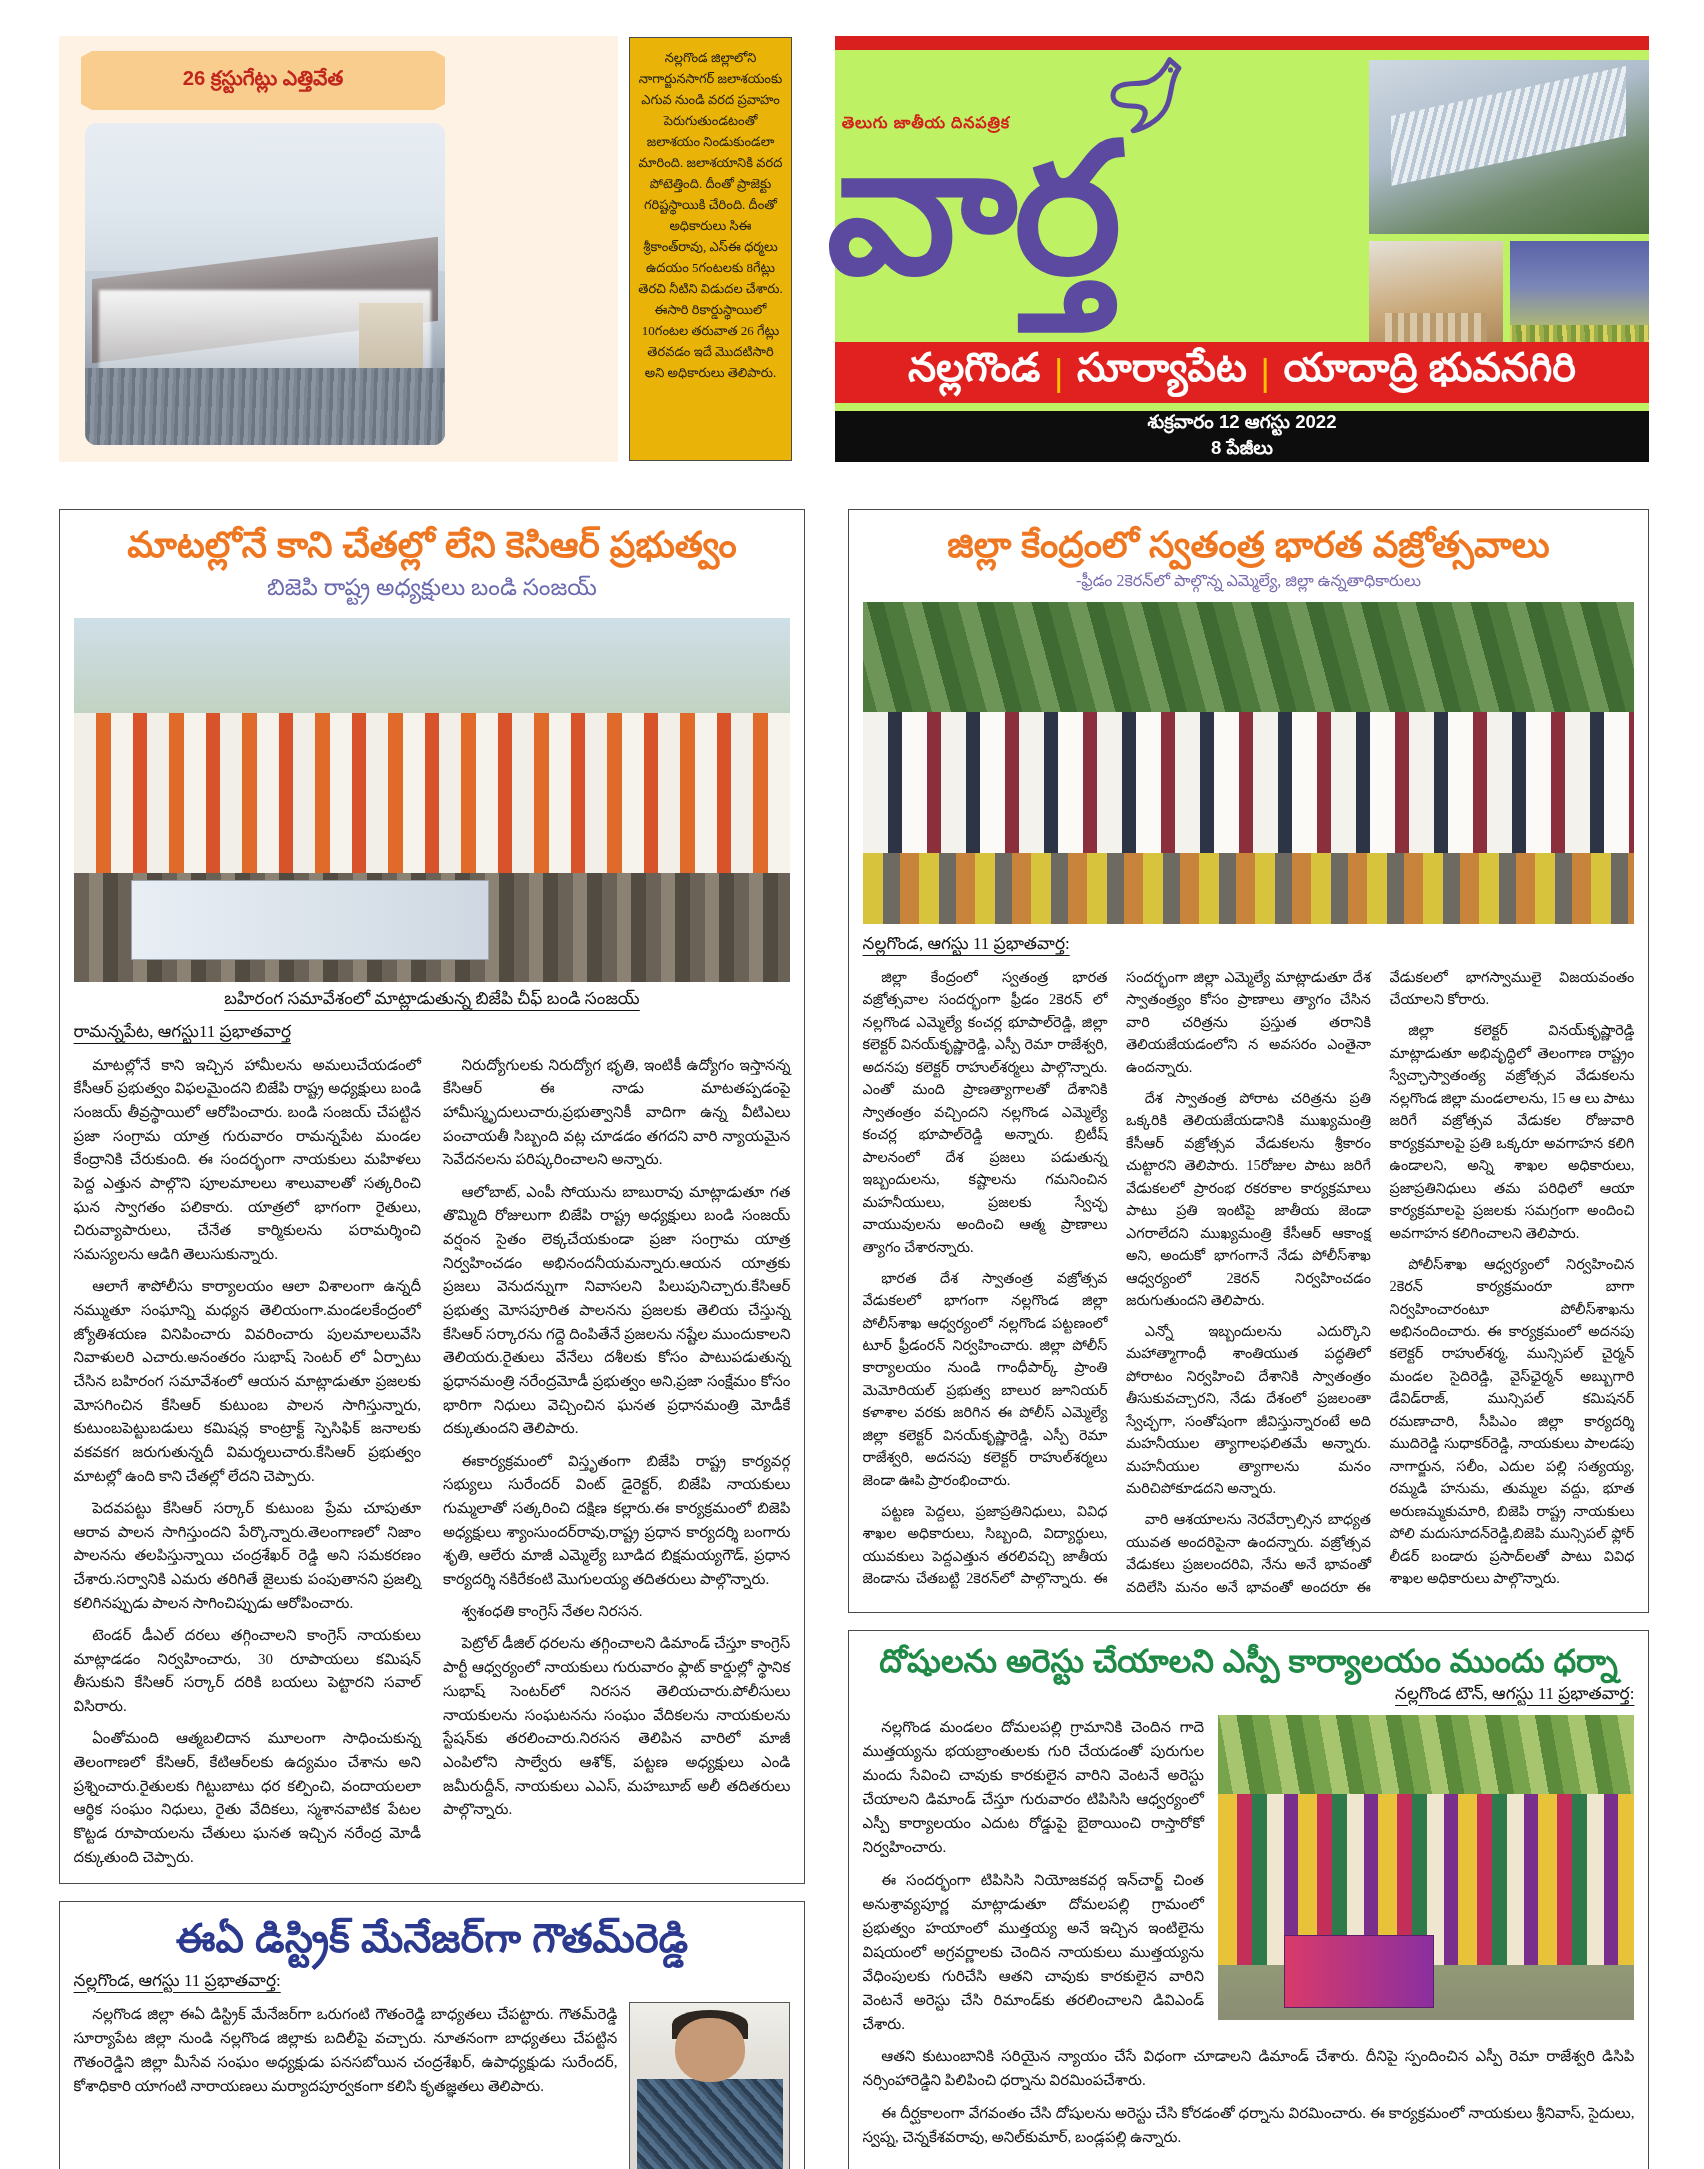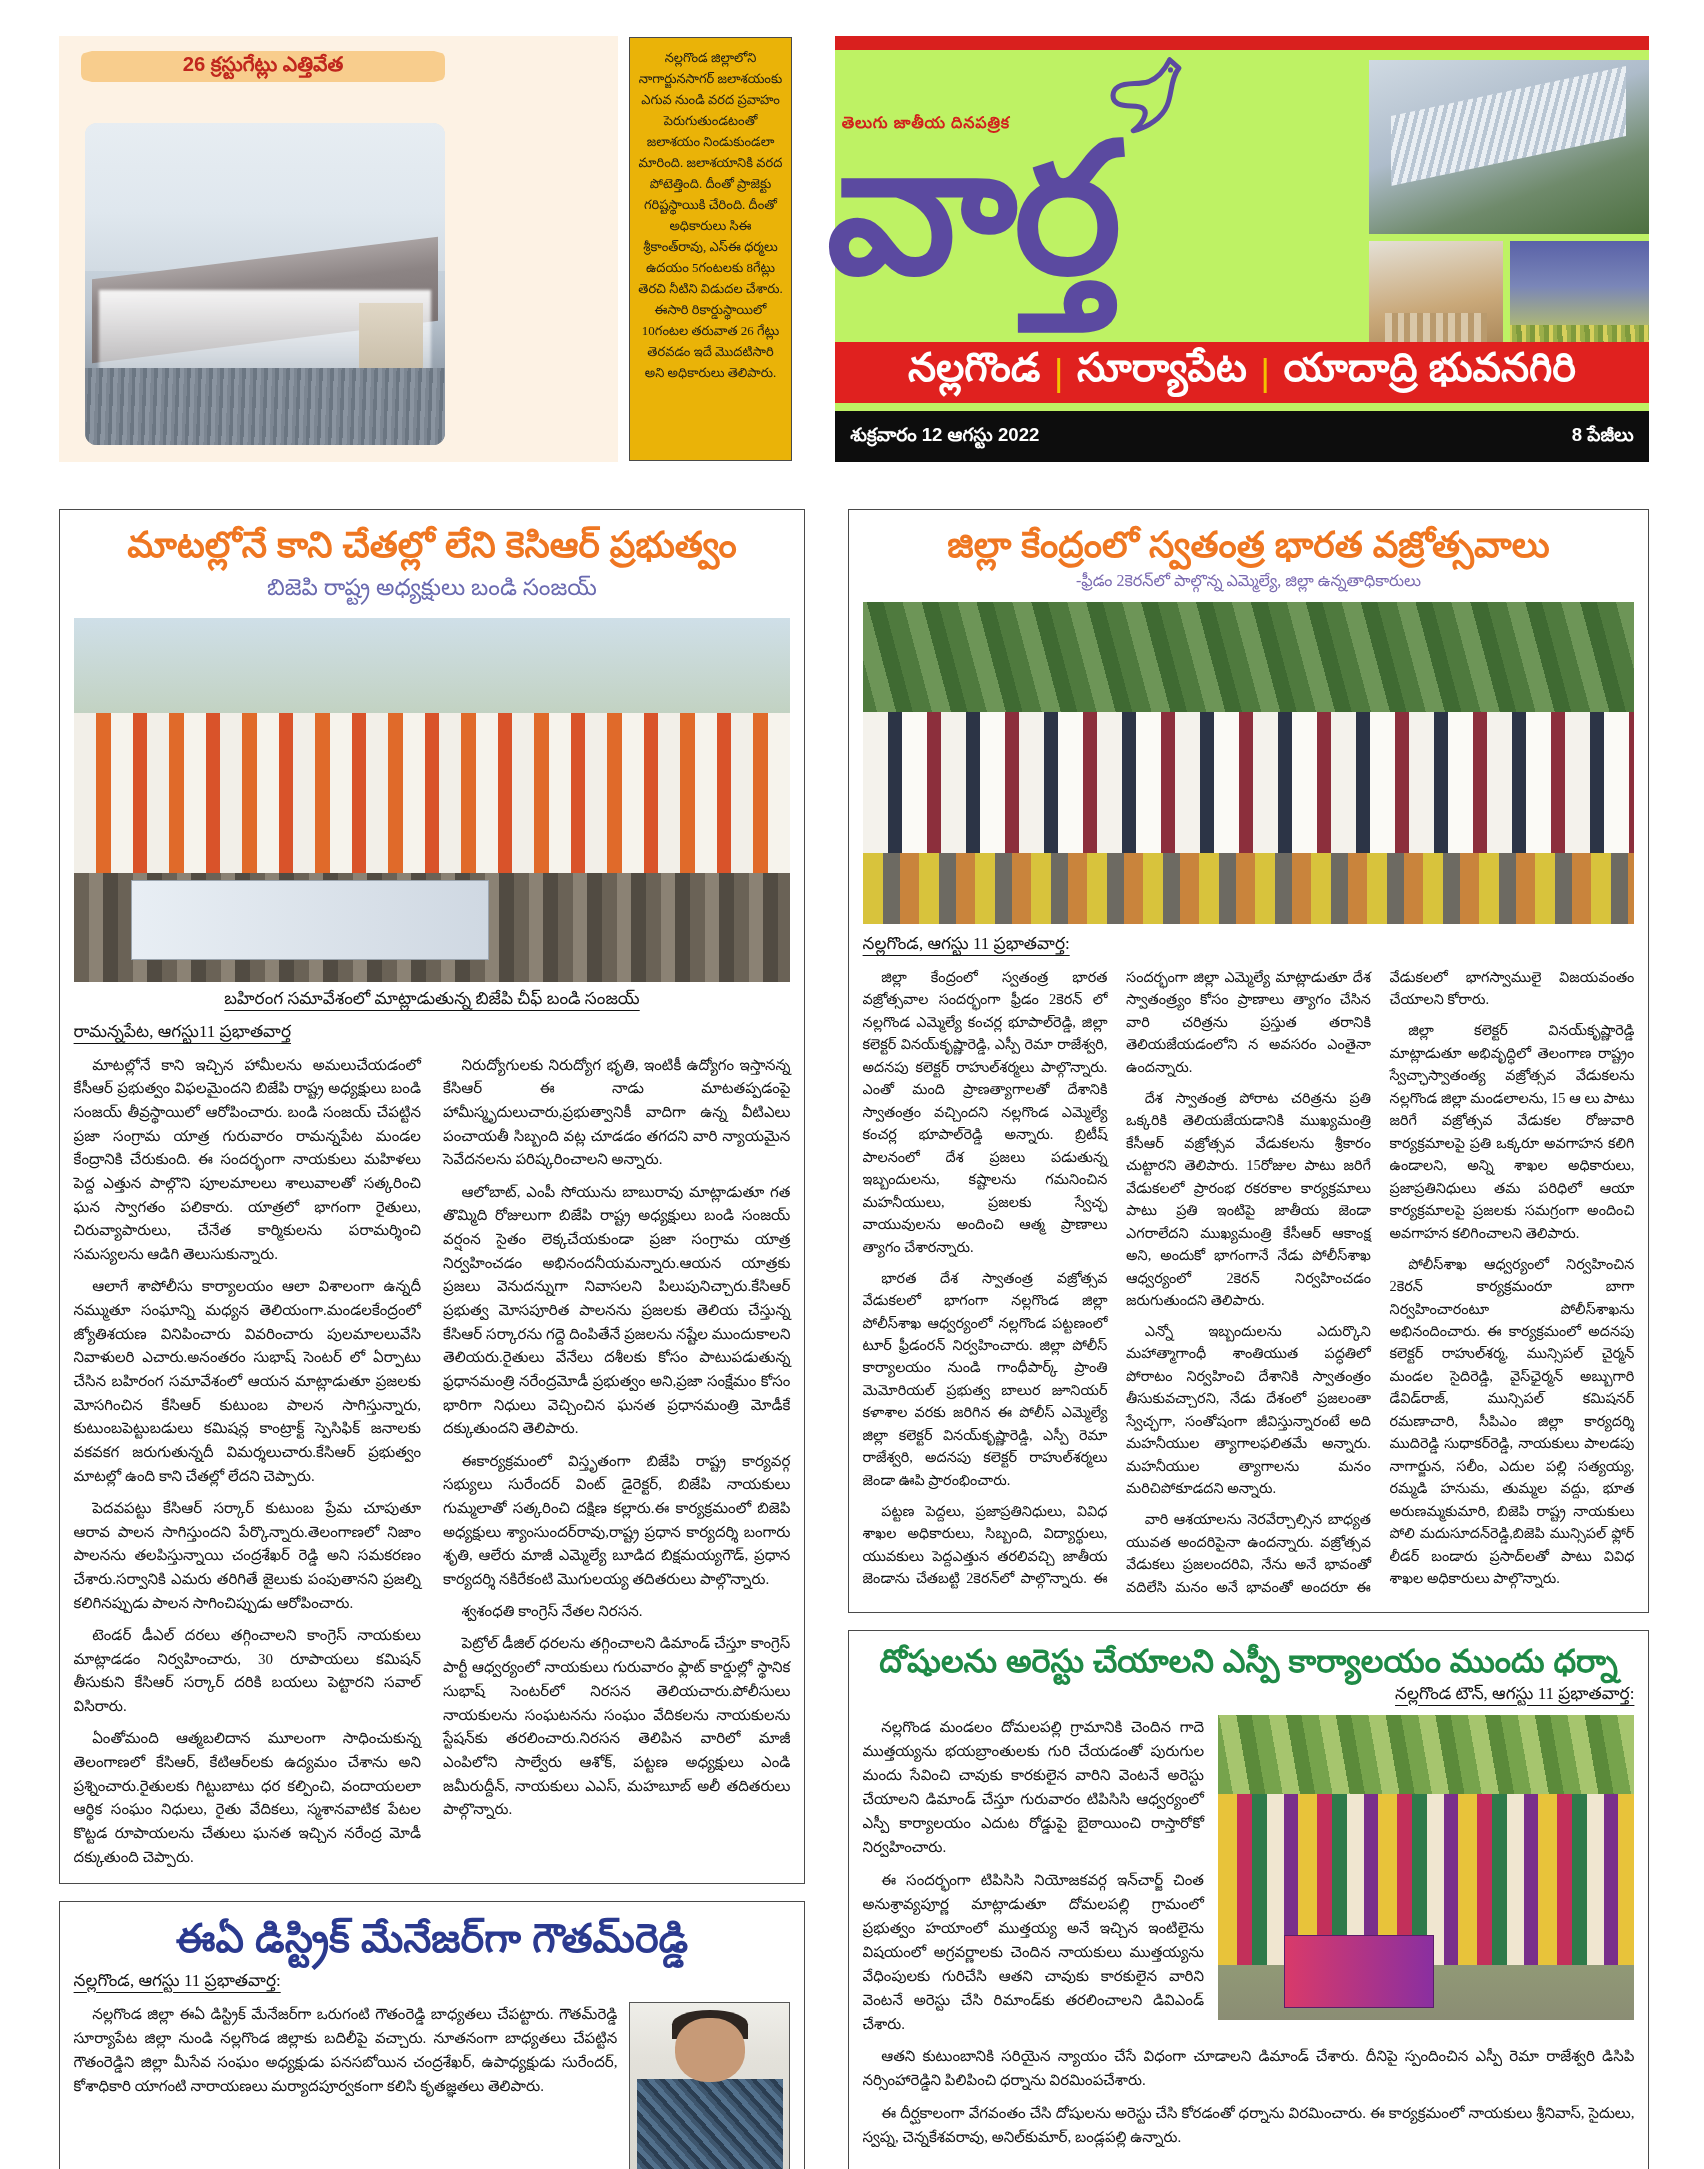--- a/index.html
+++ b/index.html
@@ -15,21 +15,21 @@
 
   
   .topband { position:absolute; left:0; top:0; width:1704px; height:500px; }
 
   
   .leftpanel {
     position:absolute; left:59px; top:36px; width:559px; height:426px;
     background:#fdf2e4;
   }
   .cresttitle {
-    position:absolute; left:81px; top:51px; width:364px; height:31px;
+    position:absolute; left:81px; top:51px; width:364px; height:59px;
     background:#f8cd8d; border-radius:8px;
     display:flex; align-items:center; justify-content:center;
     color:#c0261d; font-size:20.3px; font-weight:bold;
     font-family:"Liberation Sans", sans-serif;
     clip-path: polygon(0 10%,3% 0,97% 0,100% 10%,100% 90%,97% 100%,3% 100%,0 90%);
   }
   .damphoto {
     position:absolute; left:85px; top:123px; width:360px; height:322px;
     border-radius:12px; overflow:hidden;
     background:linear-gradient(#dfe6ec 0%,#d6e0e8 28%,#c9d4dd 42%,#bcc7d2 58%,#8f9aa6 80%,#6b7682 100%);
@@ -93,21 +93,21 @@
     position:absolute; left:0; bottom:59px; width:100%; height:61px;
     background:#e0211f; display:flex; align-items:center; justify-content:center;
     gap:13.6px; color:#fff; font-size:40px; font-weight:bold;
     font-family:"Liberation Sans", sans-serif;
   }
   .districtbar .sep { color:#f2c200; font-weight:normal; font-size:36px; }
   .dateline-bar {
     position:absolute; left:0; bottom:0; width:100%; height:51px;
     background:#0d0d0d; color:#fff; display:flex; align-items:center;
     justify-content:space-between; padding:0 15.3px;
-    font-size:18.6px; font-weight:bold; font-family:"Liberation Sans", sans-serif;
+    font-size:18.6px; font-weight:bold; font-family:"Liberation Sans", sans-serif;flex-direction:column;
   }
 
   
   .maincol-left  { position:absolute; left:59px;  top:509px; width:746px; }
   .maincol-right { position:absolute; left:848px; top:509px; width:801px; }
 
   .article { border:1.7px solid #4a4a4a; background:#fff; margin-bottom:17px; padding:12px 13.6px 13.6px; }
 
   .hl-orange { color:#ef7722; font-size:36px; font-weight:bold; text-align:center;
     font-family:"Liberation Sans", sans-serif; line-height:1.1; margin:3.4px 0 0; }

